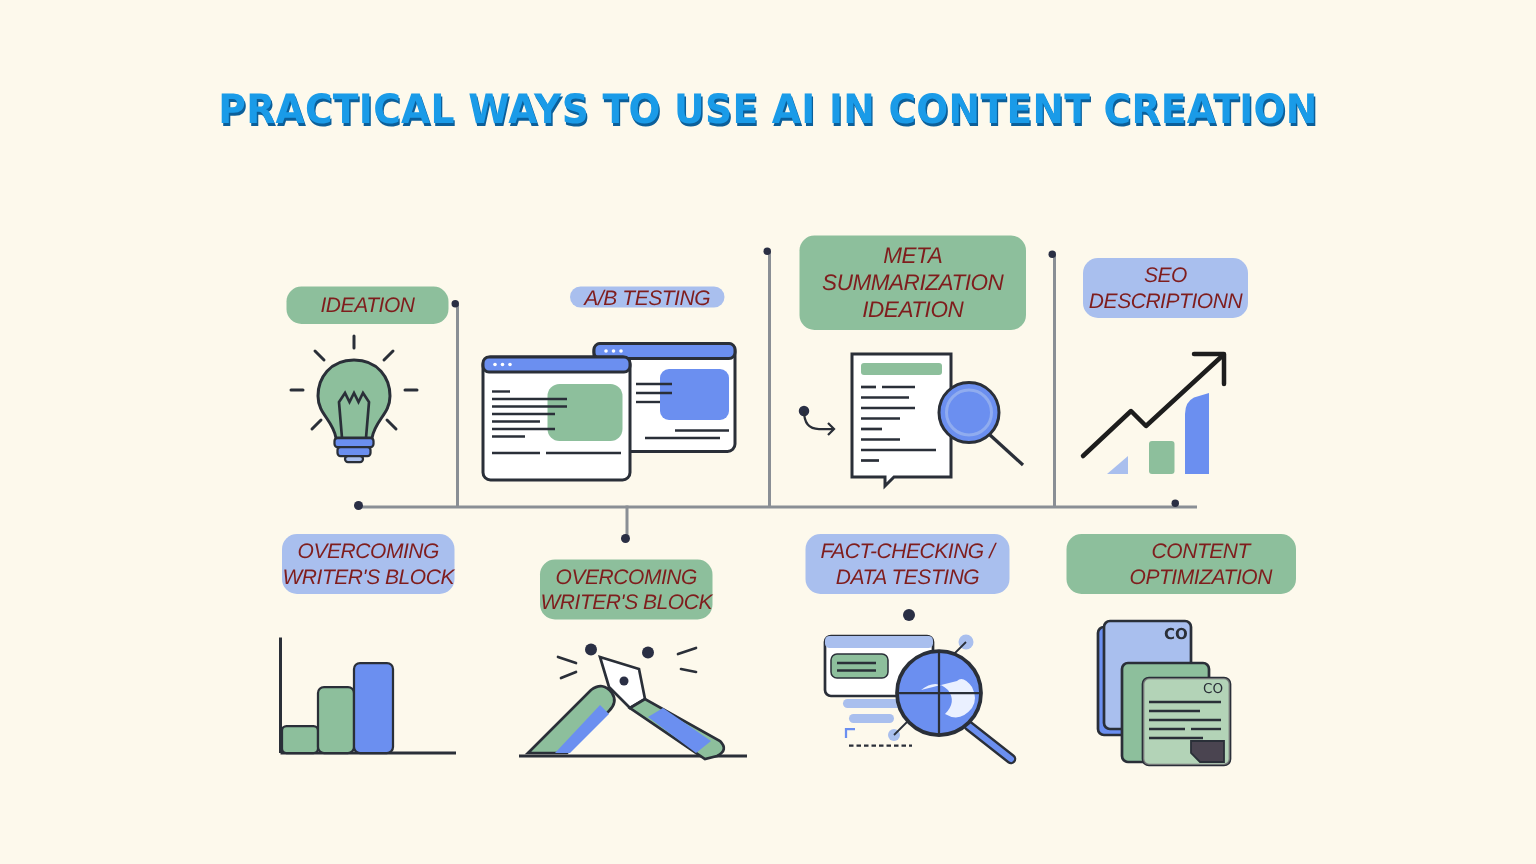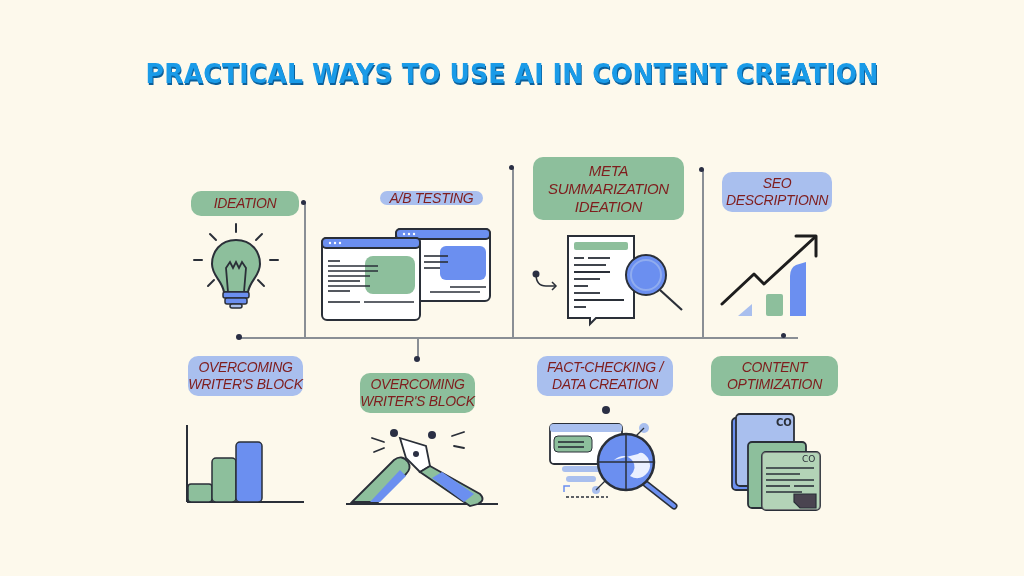--- a/index.html
+++ b/index.html
@@ -49,23 +49,23 @@
 <div class="pill blue" style="left:188px;top:356px;width:115px;height:40px;flex-direction:column;">
   <span>OVERCOMING</span>
   <span>WRITER'S BLOCK</span>
 </div>
 <div class="pill green" style="left:360px;top:373px;width:115px;height:40px;flex-direction:column;">
   <span>OVERCOMING</span>
   <span>WRITER'S BLOCK</span>
 </div>
 <div class="pill blue" style="left:537px;top:356px;width:136px;height:40px;flex-direction:column;">
   <span>FACT-CHECKING /</span>
-  <span>DATA CREATION</span>
-</div>
-<div class="pill green" style="left:711px;top:356px;width:127px;height:40px;flex-direction:column;">
+  <span>DATA TESTING</span>
+</div>
+<div class="pill green" style="left:711px;top:356px;width:127px;height:40px;flex-direction:column;padding-left:26px;">
   <span>CONTENT</span>
   <span>OPTIMIZATION</span>
 </div>
 
 <svg style="left:190px;top:222px;" width="100" height="100" viewBox="0 0 100 100">
   <g stroke="#2a2f38" stroke-width="2" stroke-linecap="round">
     <line x1="46" y1="2" x2="46" y2="10"></line>
       <line x1="20" y1="12" x2="26" y2="18"></line>
       <line x1="72" y1="12" x2="66" y2="18"></line>
     <line x1="4" y1="38" x2="12" y2="38"></line>

